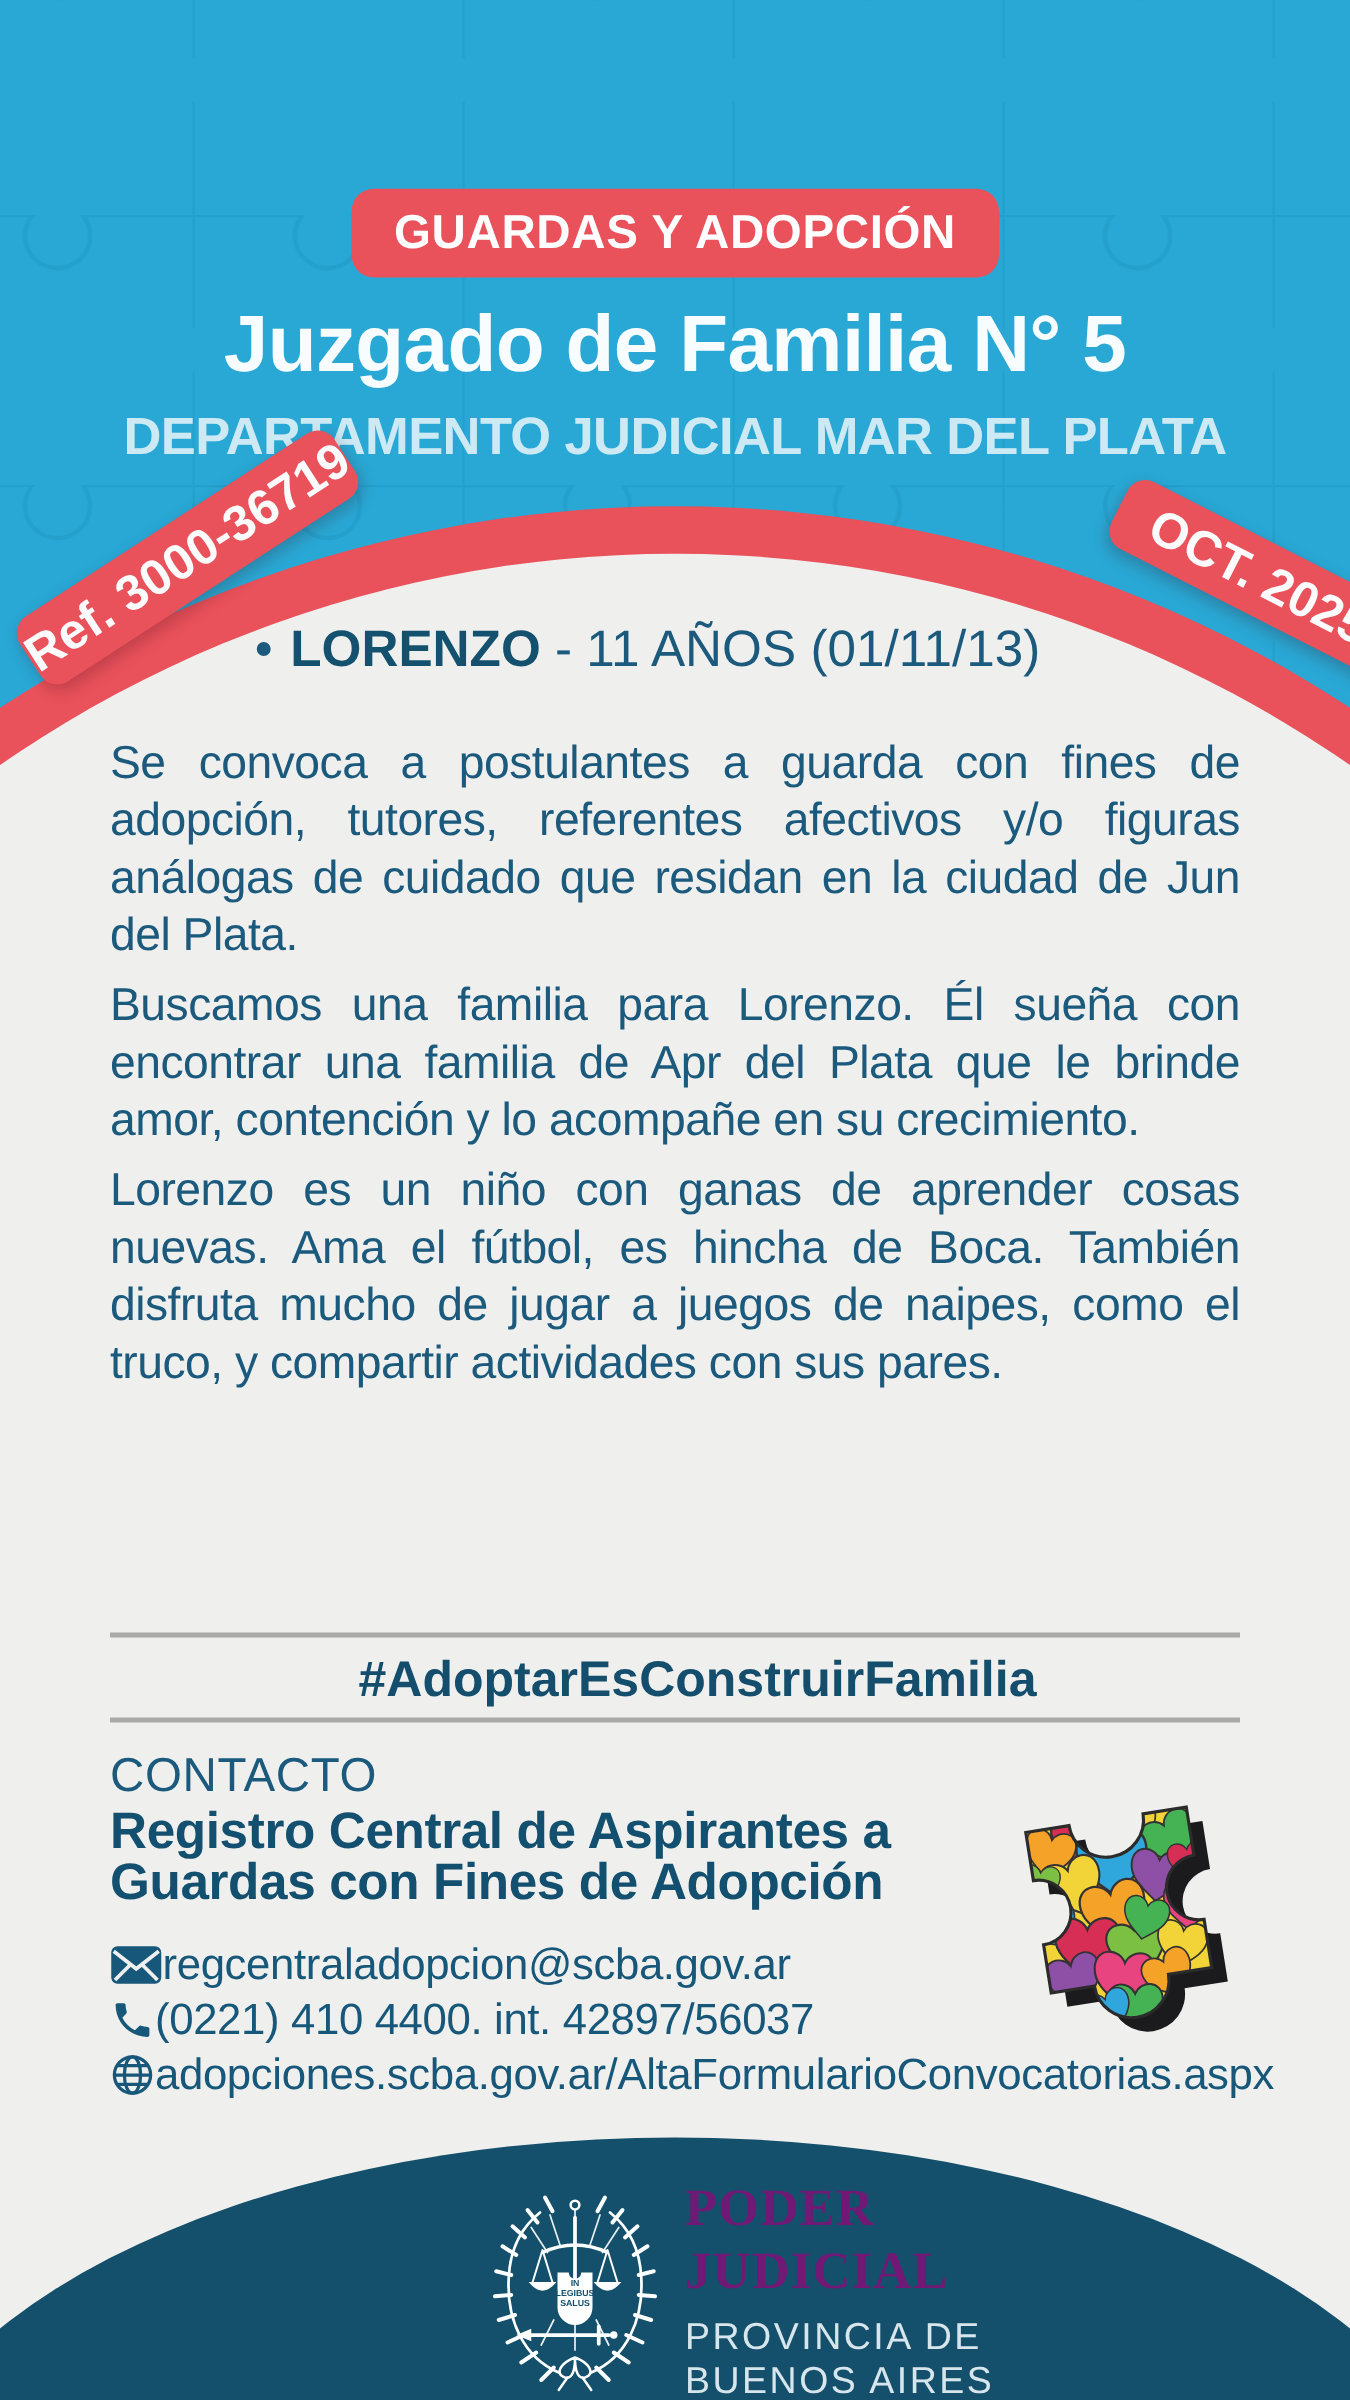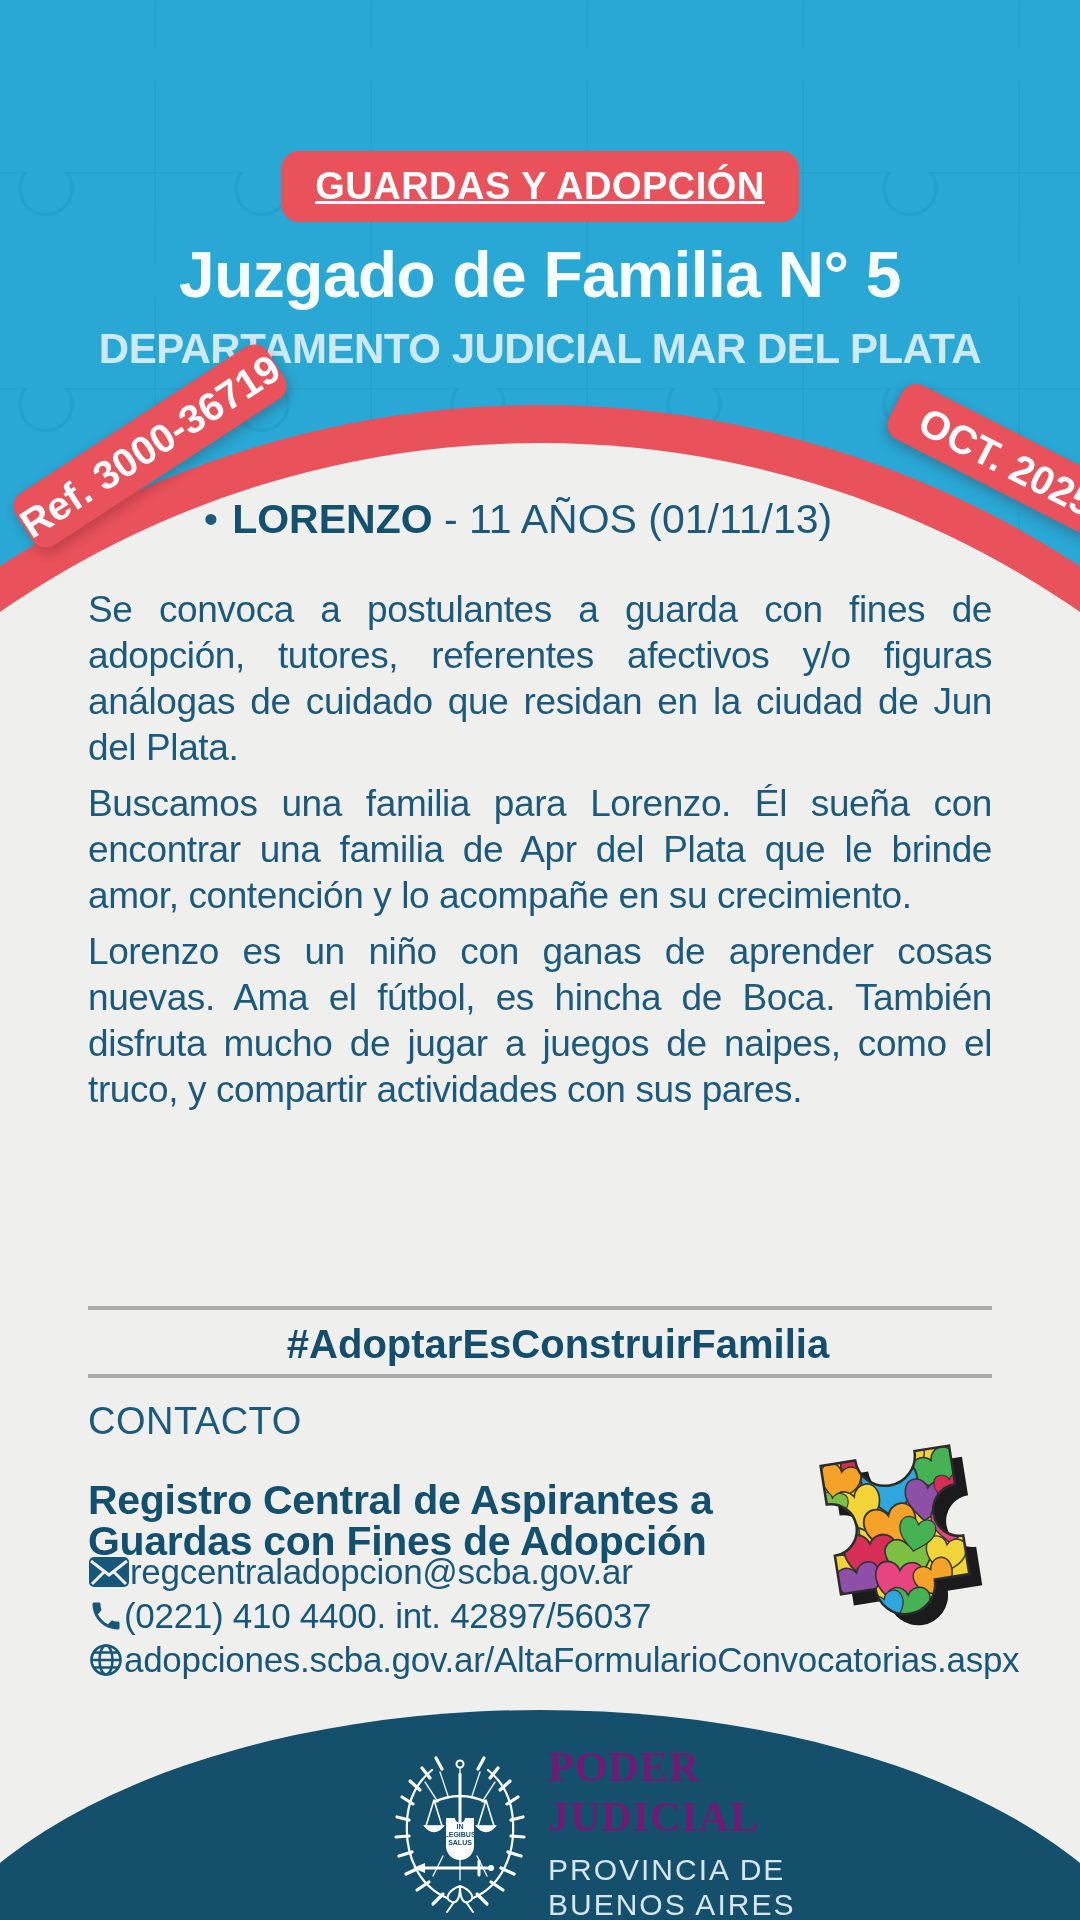--- a/index.html
+++ b/index.html
@@ -7,21 +7,21 @@
         font-family:"Liberation Sans",sans-serif;background:#29A8D5;margin:0 auto;}
   .bg-pattern{position:absolute;left:0;top:0;z-index:0;}
   
   .red-arc{position:absolute;left:-445px;top:405px;width:1970px;height:1970px;
            border-radius:50%;background:#E9515B;z-index:2;}
   .body-panel{position:absolute;left:-407px;top:443px;width:1894px;height:1894px;
               border-radius:50%;background:#EFEFED;z-index:3;}
   
   .badge{position:absolute;top:151px;left:50%;transform:translateX(-50%);z-index:4;
          background:#E9515B;color:#FDFDFD;font-size:38px;font-weight:bold;
-         padding:14px 34px;border-radius:18px;letter-spacing:.5px;white-space:nowrap;text-decoration:underline;}
+         padding:14px 34px;border-radius:18px;letter-spacing:.5px;white-space:nowrap;}
   .title{position:absolute;top:238px;width:100%;text-align:center;z-index:4;
          color:#F7FCFE;font-size:64px;font-weight:bold;letter-spacing:-.5px;}
   .subtitle{position:absolute;top:325px;width:100%;text-align:center;z-index:4;
          color:#CDEAF4;font-size:42px;font-weight:bold;letter-spacing:-.5px;}
   .ribbon{position:absolute;z-index:5;background:#E9515B;color:#FBFBFB;
           font-weight:bold;border-radius:16px;display:flex;align-items:center;
           justify-content:center;box-shadow:0 5px 12px rgba(60,10,15,.25);white-space:nowrap;}
   .ribbon-ref{left:0px;top:415px;width:300px;height:62px;font-size:40px;transform:rotate(-33deg);}
   .ribbon-date{left:882px;top:432px;width:250px;height:60px;font-size:40px;transform:rotate(27deg);}
   
@@ -31,21 +31,21 @@
   .bullet-line .name{font-weight:bold;color:#14516E;}
   .para{position:absolute;left:88px;width:904px;font-size:37px;line-height:46px;
         text-align:justify;letter-spacing:-.4px;}
   .p1{top:550px;} .p2{top:744px;} .p3{top:892px;}
   .divider{position:absolute;left:88px;width:904px;height:4px;background:#AAAAAA;}
   .d1{top:1306px;} .d2{top:1374px;}
   .hashtag{position:absolute;top:1322px;width:100%;text-align:center;
            font-size:40px;font-weight:bold;color:#144E6C;margin-left:40px;}
   .contacto{position:absolute;left:88px;top:1400px;font-size:38px;color:#1B5A7D;letter-spacing:.5px;}
   .org{position:absolute;left:88px;top:1444px;font-size:41px;font-weight:bold;
-       color:#134F6E;line-height:41px;letter-spacing:-.3px;margin-top:36px;}
+       color:#134F6E;line-height:41px;letter-spacing:-.3px;}
   .crow{position:absolute;left:88px;display:flex;align-items:center;gap:0;
         font-size:35px;letter-spacing:-.3px;color:#17577A;}
   .r-email{top:1552px;} .r-phone{top:1596px;} .r-web{top:1640px;}
   .crow svg{flex:0 0 auto;}
   .hearts-puzzle{position:absolute;left:795px;top:1390px;z-index:6;}
   
   .bottom-ellipse{position:absolute;left:-100px;top:1710px;width:1280px;height:660px;
                   border-radius:50%;background:#14506B;z-index:7;}
   .footer-logo{position:absolute;left:385px;top:1734px;z-index:8;}
   .footer-text{position:absolute;left:548px;top:1742px;z-index:8;}

